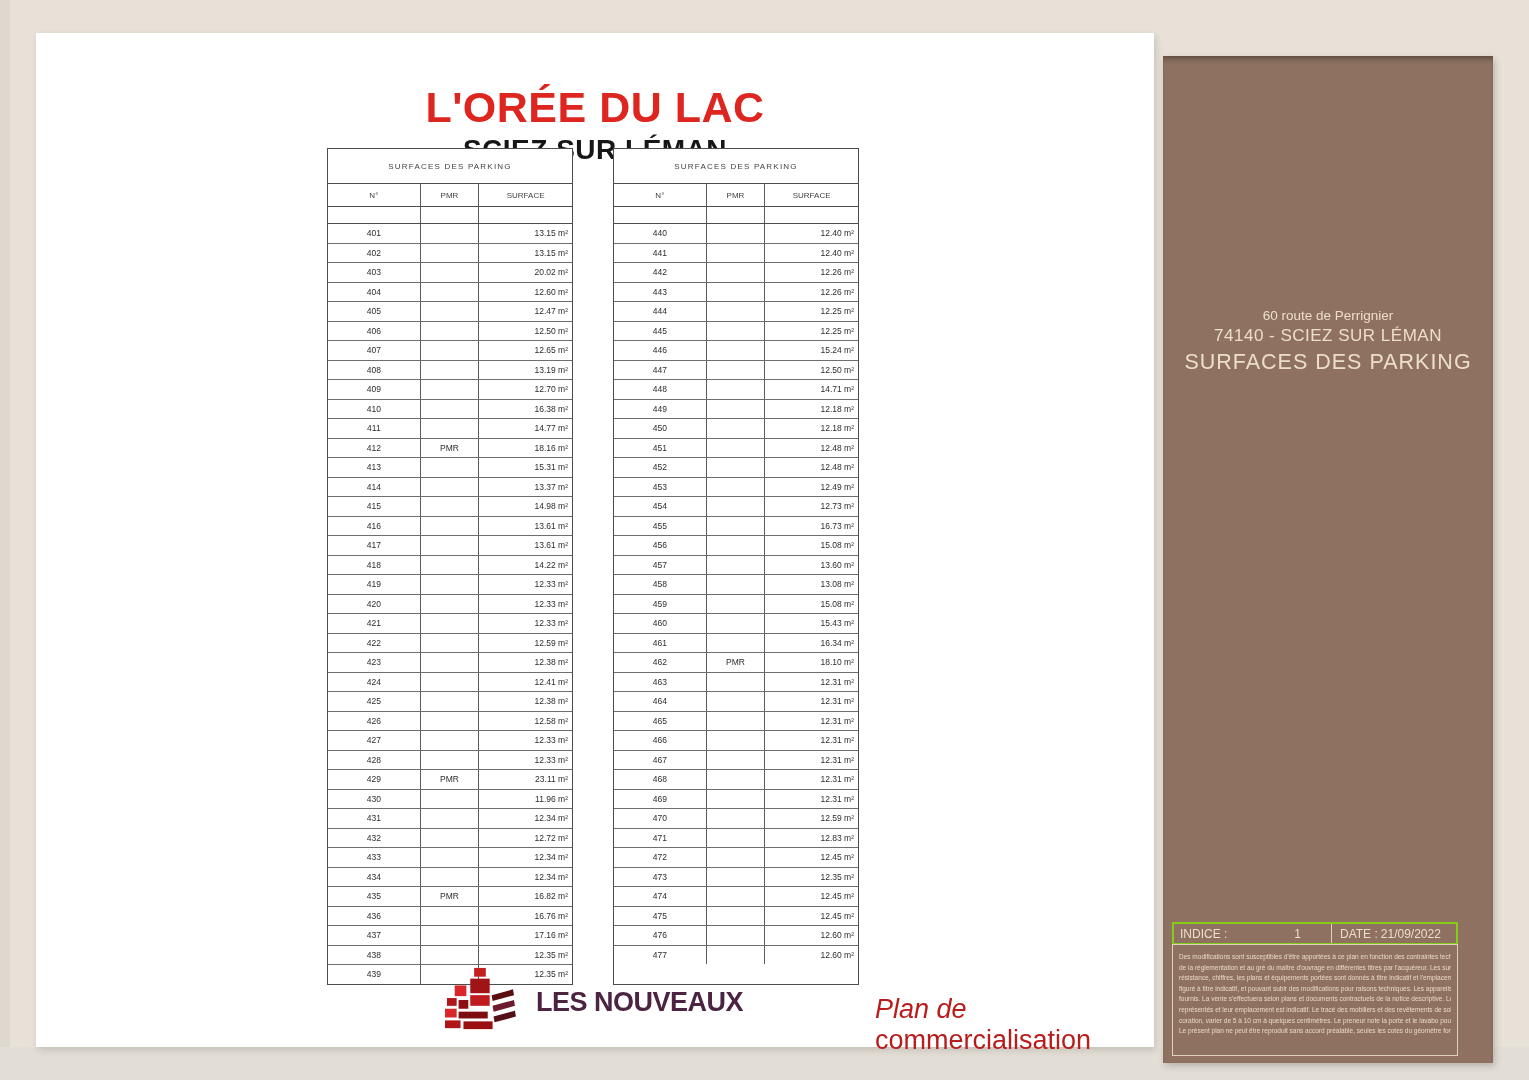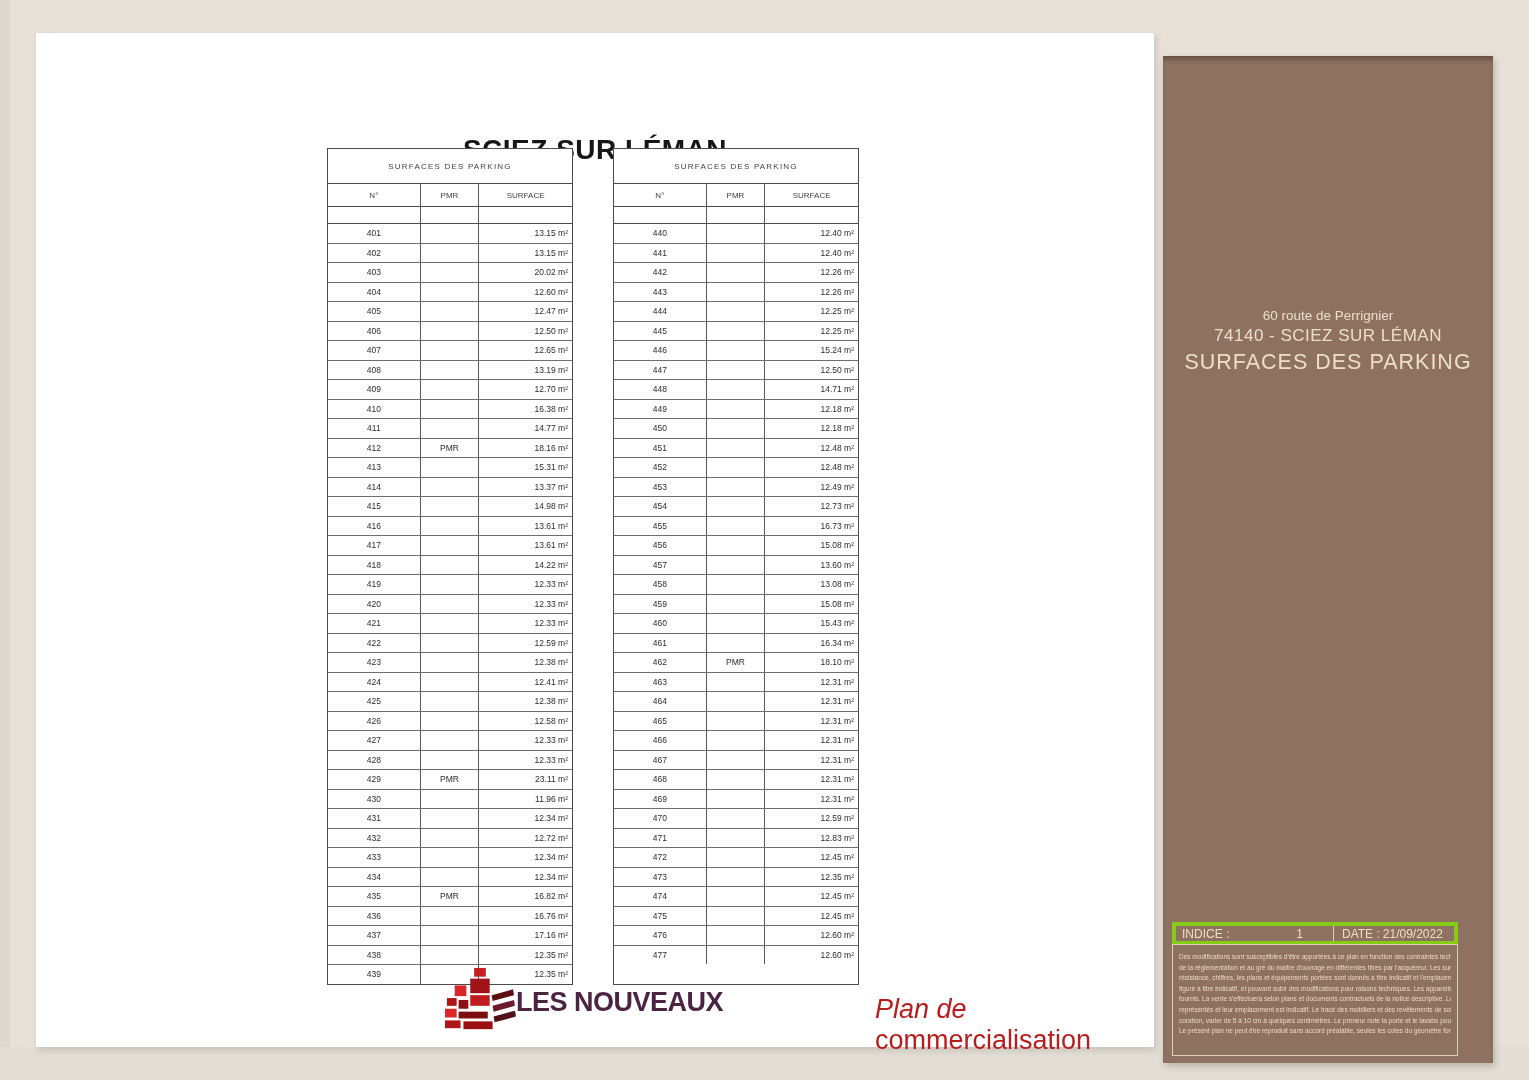--- a/index.html
+++ b/index.html
@@ -37,42 +37,42 @@
   .cell{box-sizing:border-box;display:flex;align-items:center;}
   .cell.n{width:38%;border-right:1px solid #5a5a5a;justify-content:center;}
   .cell.pmr{width:24%;border-right:1px solid #5a5a5a;justify-content:center;}
   .cell.surf{width:38%;justify-content:flex-end;padding-right:4px;}
   .tcols .cell.surf{justify-content:center;padding-right:0;}
   .trow-empty{display:flex;height:16px;border-bottom:1px solid #4c4c4c;}
   .prow{display:flex;height:18.5px;border-bottom:1px solid #6e6e6e;font-size:8.5px;color:#2c2c2c;}
   .tbody .prow:last-child{border-bottom:none;}
 
   
-  .logo{position:absolute;left:406px;top:933px;display:flex;align-items:center;gap:0;text-align:right;}
+  .logo{position:absolute;left:406px;top:933px;display:flex;align-items:center;gap:20px;text-align:right;}
   .logo-text{
     font-size:27px;font-weight:bold;color:#4d2342;line-height:1.05;letter-spacing:-0.5px;
   }
   .plan-note{position:absolute;left:839px;top:961px;font-size:27px;color:#b91c1c;}
   .plan-note .it{font-style:italic;}
 
   
   .sidebar{
     position:absolute;left:1163px;top:40px;width:330px;height:1007px;
     background:#8e7160;color:#ecdfca;
     box-shadow:inset 0 6px 6px -4px rgba(0,0,0,0.4), 2px 3px 7px rgba(0,0,0,0.2);
     margin-top:16px;
   }
   .address{position:absolute;top:252px;left:0;width:100%;text-align:center;}
   .addr1{font-size:13.5px;margin-bottom:3px;}
   .addr2{font-size:17px;margin-bottom:4px;letter-spacing:0.5px;}
   .addr3{font-size:21.5px;letter-spacing:1px;}
 
   .indice-box{
     position:absolute;left:9px;top:866px;width:286px;height:23px;box-sizing:border-box;
-    border:4px solid #84cc16;display:flex;align-items:center;font-size:12px;
+    border:2px solid #84cc16;display:flex;align-items:center;font-size:12px;
   }
   .ind-left{flex:0 0 158px;height:100%;display:flex;align-items:center;border-right:1px solid #e0d1ba;box-sizing:border-box;}
   .ind-left .lbl{padding-left:6px;}
   .ind-left .val{margin-left:auto;margin-right:30px;}
   .ind-right{flex:1;display:flex;align-items:center;gap:3px;padding-left:8px;}
 
   .disclaimer{
     position:absolute;left:9px;top:888px;width:286px;height:112px;box-sizing:border-box;
     border:1px solid #e0d1ba;padding:7px 6px 0 6px;
     font-size:6.5px;line-height:10.6px;color:#e9dbc3;
@@ -81,20 +81,21 @@
   .disclaimer div{white-space:nowrap;overflow:hidden;}
 </style>
 </head>
 <body>
 
 <div class="left-band"></div>
 <div class="bottom-band"></div>
 
 <div class="page">
 
+  <div class="title">L'ORÉE DU LAC</div>
   <div class="subtitle">SCIEZ SUR LÉMAN</div>
 
   <div class="tables">
 
     <div class="ptable">
       <div class="thead">SURFACES DES PARKING</div>
       <div class="tcols">
         <div class="cell n">N°</div>
         <div class="cell pmr">PMR</div>
         <div class="cell surf">SURFACE</div>

